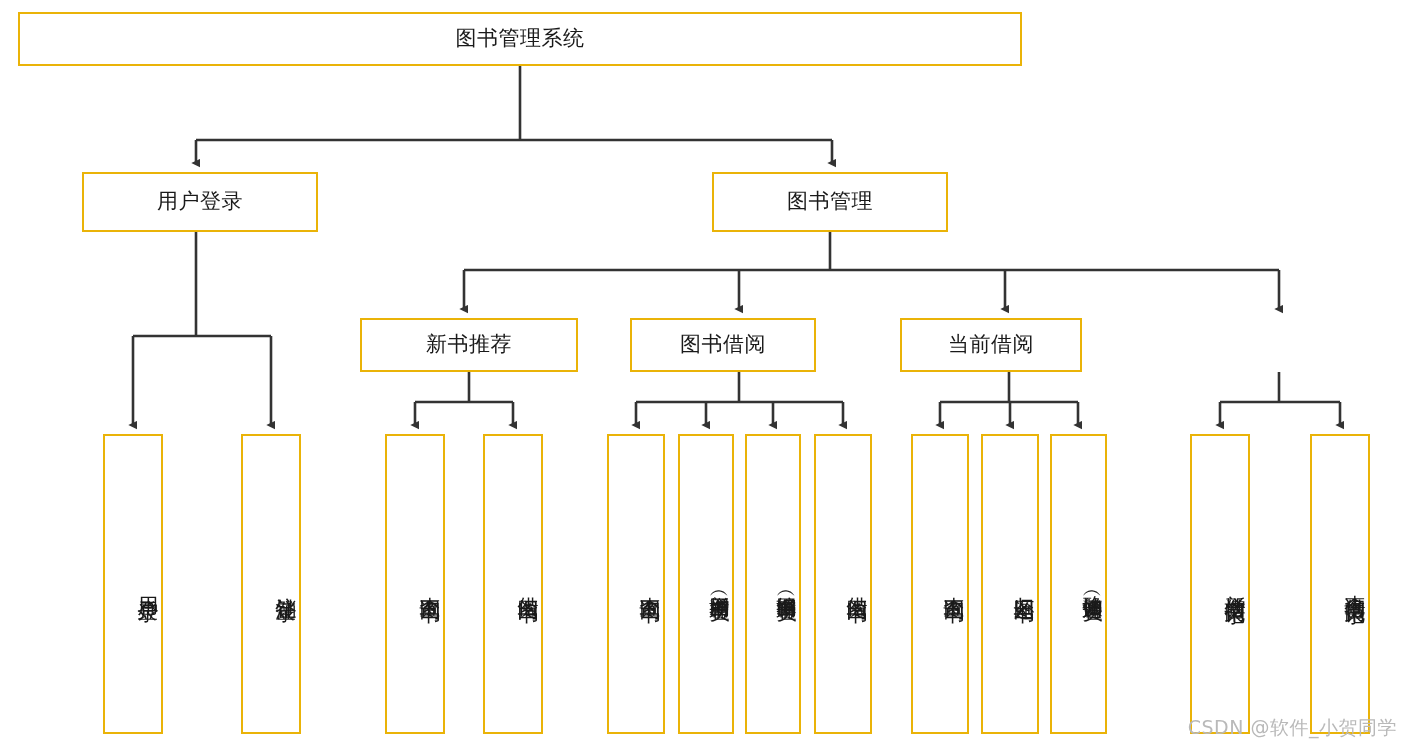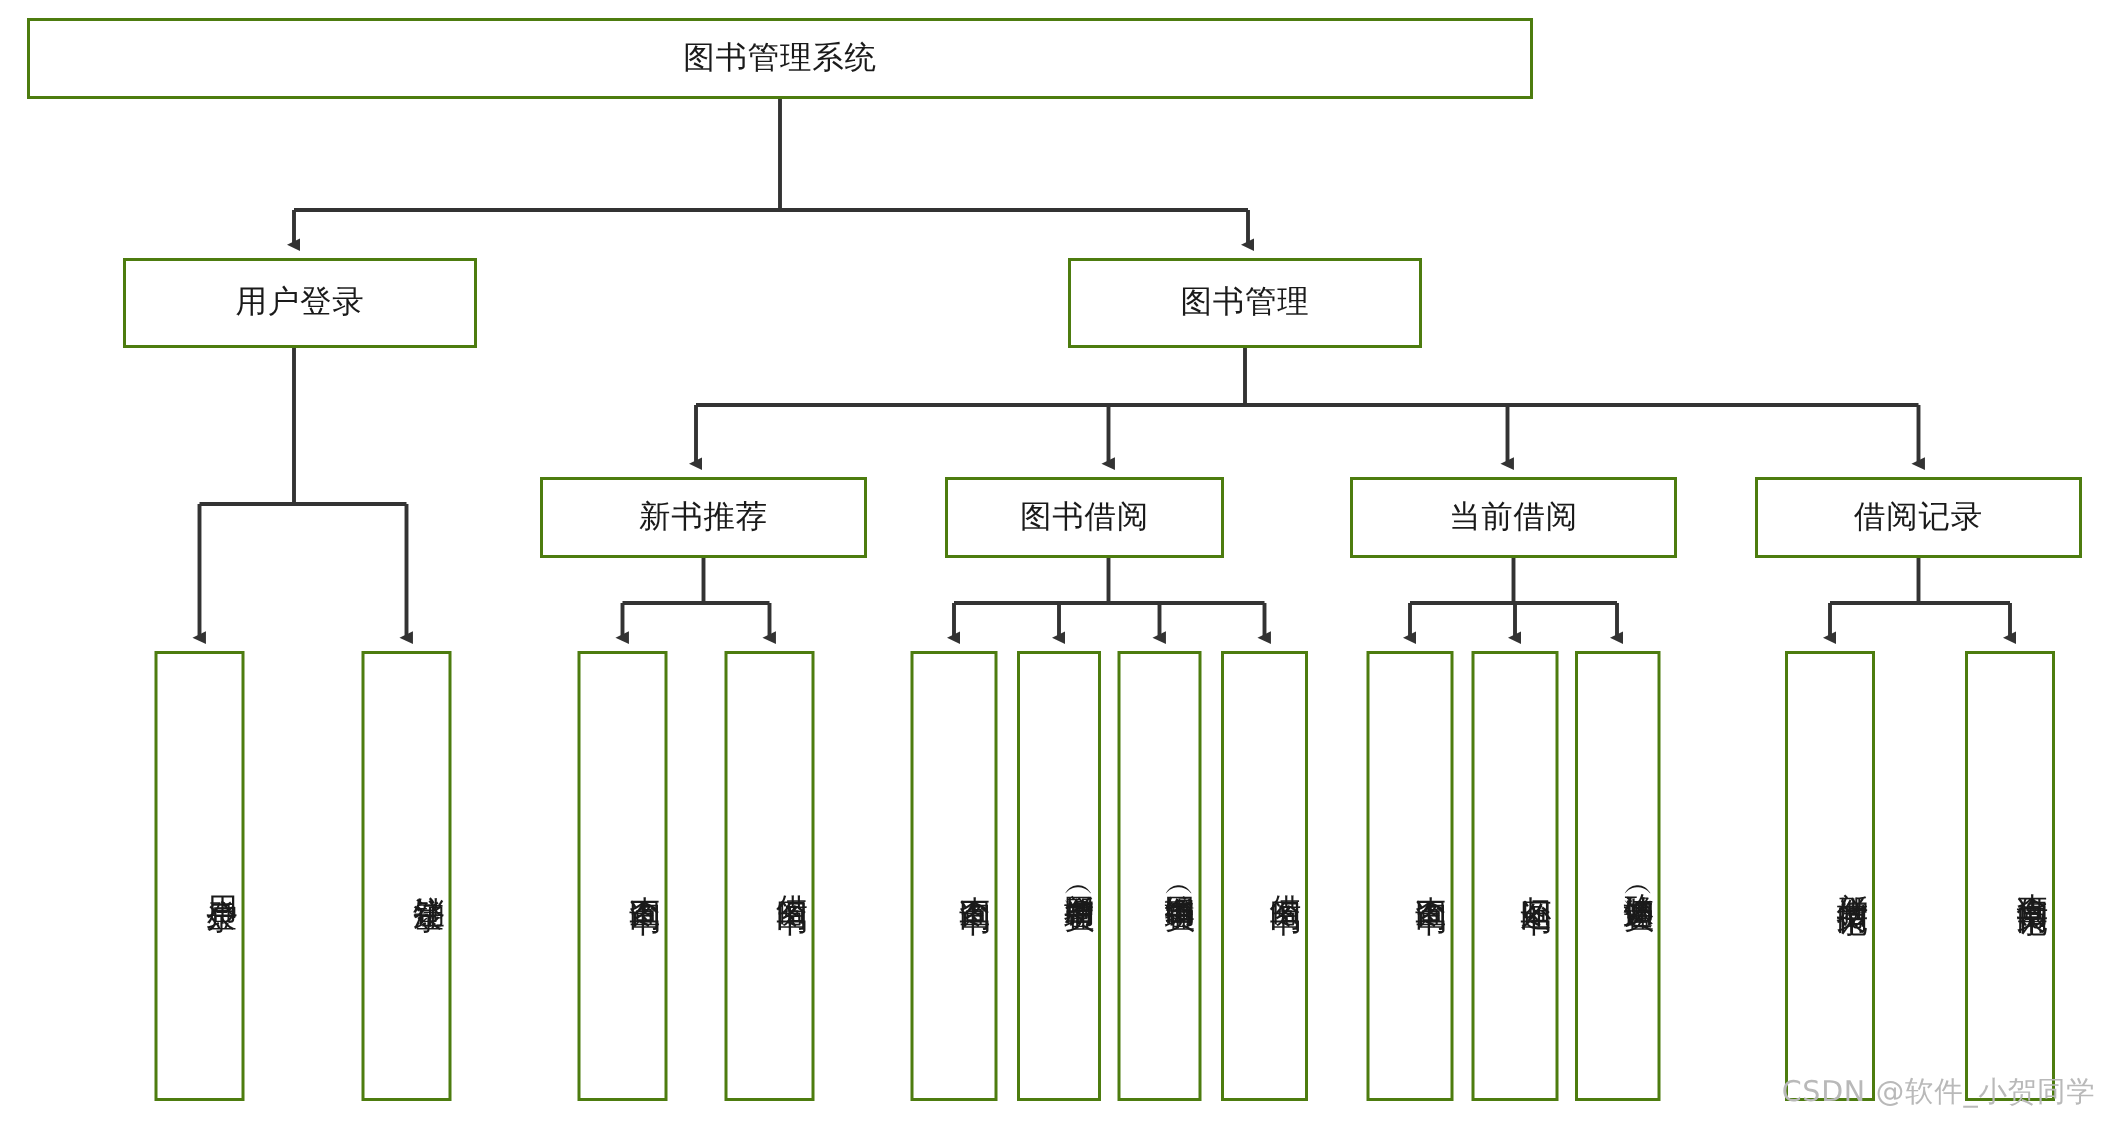--- a/index.html
+++ b/index.html
@@ -23,21 +23,21 @@
     left: 0;
     top: 0;
     width: 1405px;
     height: 747px;
     pointer-events: none;
   }
   .node {
     position: absolute;
     box-sizing: border-box;
     background: #ffffff;
-    border: 2px solid #4d7c0f;
+    border: 2px solid #eab308;
     display: flex;
     align-items: center;
     justify-content: center;
     color: #1a1a1a;
   }
   .node-h {
     font-size: 21px;
     line-height: 1.2;
     letter-spacing: 0.5px;
     white-space: nowrap;
@@ -133,25 +133,22 @@
   <div class="node node-h" style="left:360px; top:318px; width:218px; height:54px;">
     <span>新书推荐</span>
   </div>
 
   <div class="node node-h" style="left:712px; top:172px; width:236px; height:60px;">
     <span>图书管理</span>
   </div>
   <div class="node node-h" style="left:630px; top:318px; width:186px; height:54px;">
     <span>图书借阅</span>
   </div>
-  <div class="node node-h" style="left:900px; top:318px; width:218px; height:54px;">
+  <div class="node node-h" style="left:900px; top:318px; width:182px; height:54px;">
     <span>当前借阅</span>
-  </div>
-  <div class="node node-h" style="left:1170px; top:318px; width:218px; height:54px;">
-    <span>借阅记录</span>
   </div>
 
   <div class="node node-v" style="left:103px; top:434px; width:60px; height:300px;">
     <span>用户登录</span>
   </div>
   <div class="node node-v" style="left:241px; top:434px; width:60px; height:300px;">
     <span>注销登录</span>
   </div>
 
   <div class="node node-v" style="left:385px; top:434px; width:60px; height:300px;">

